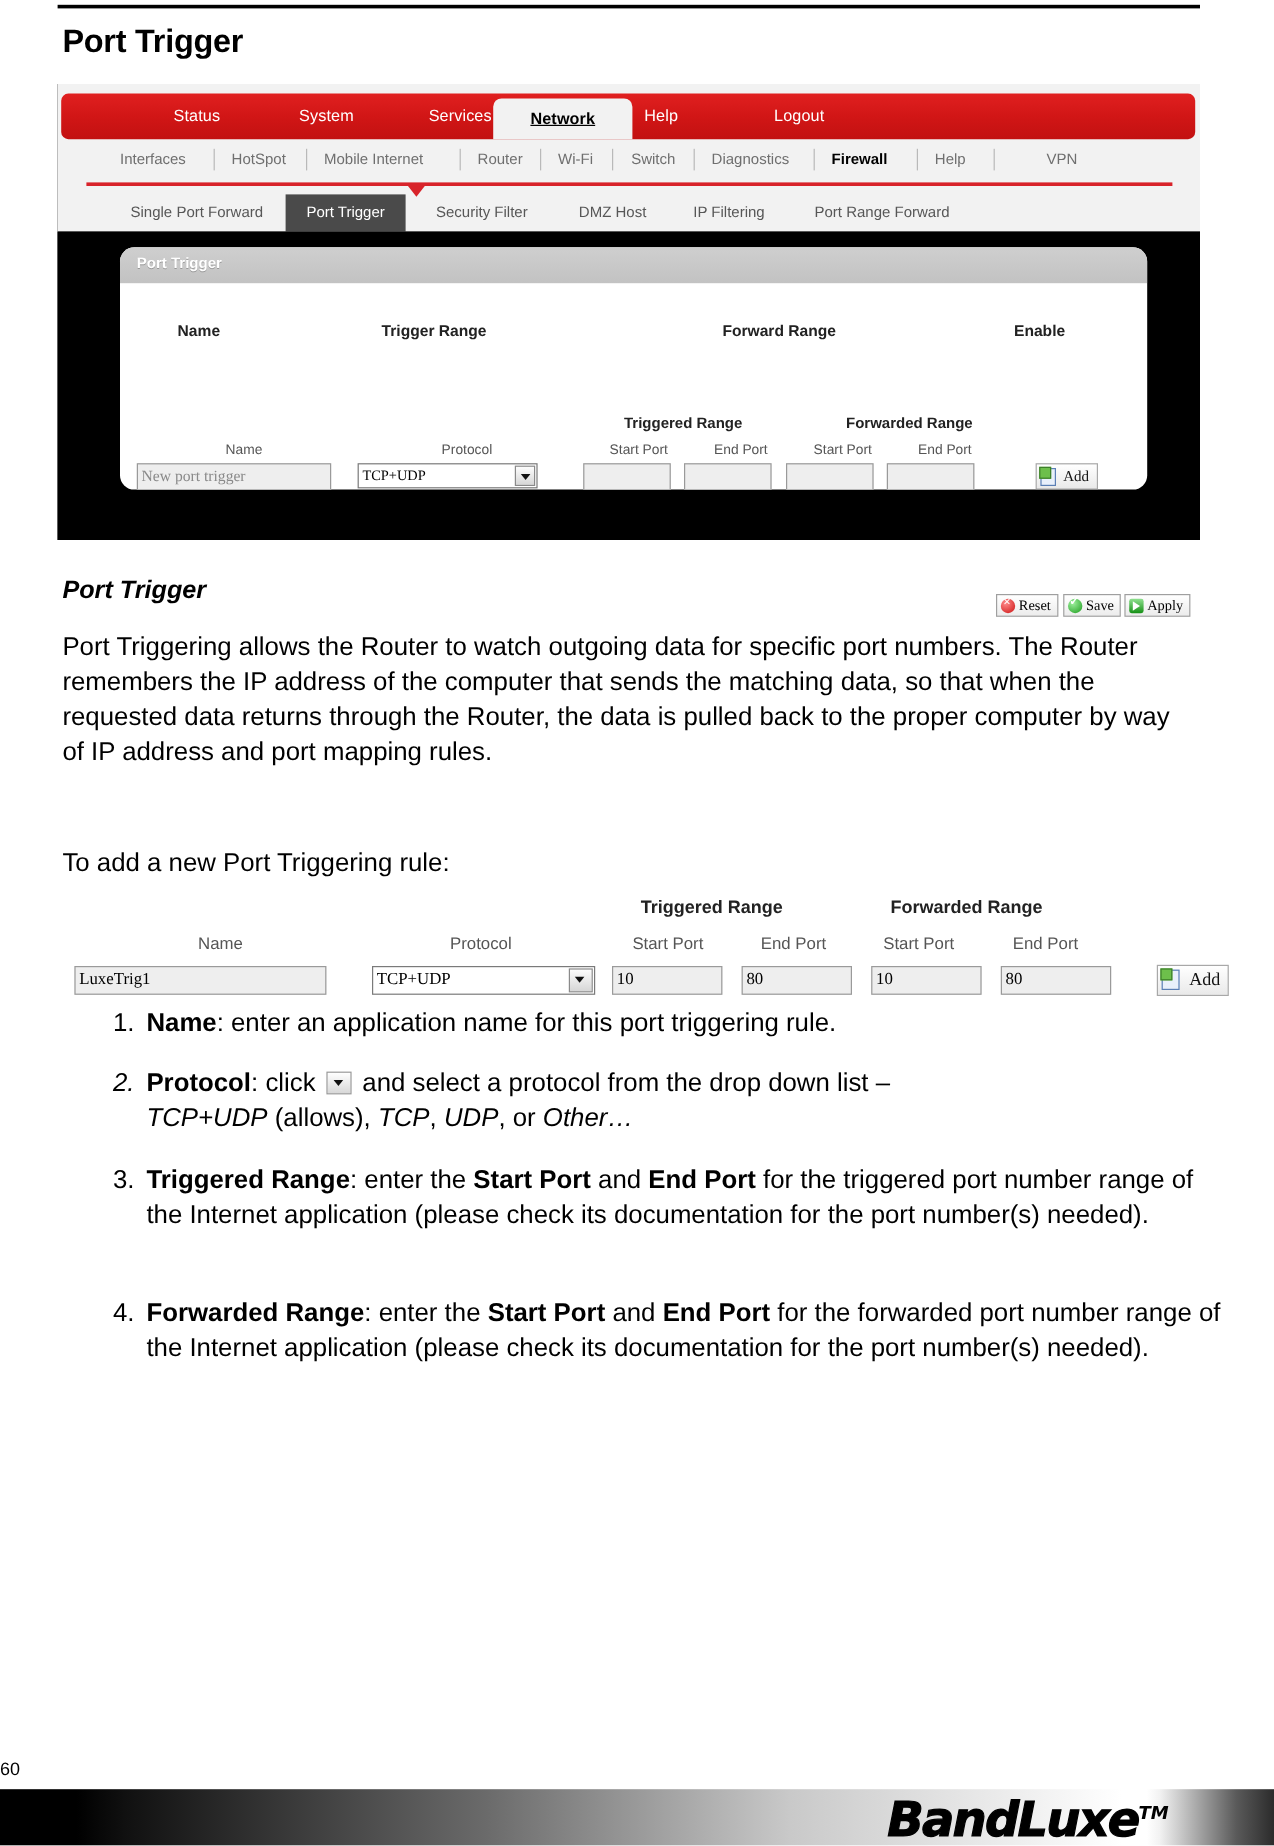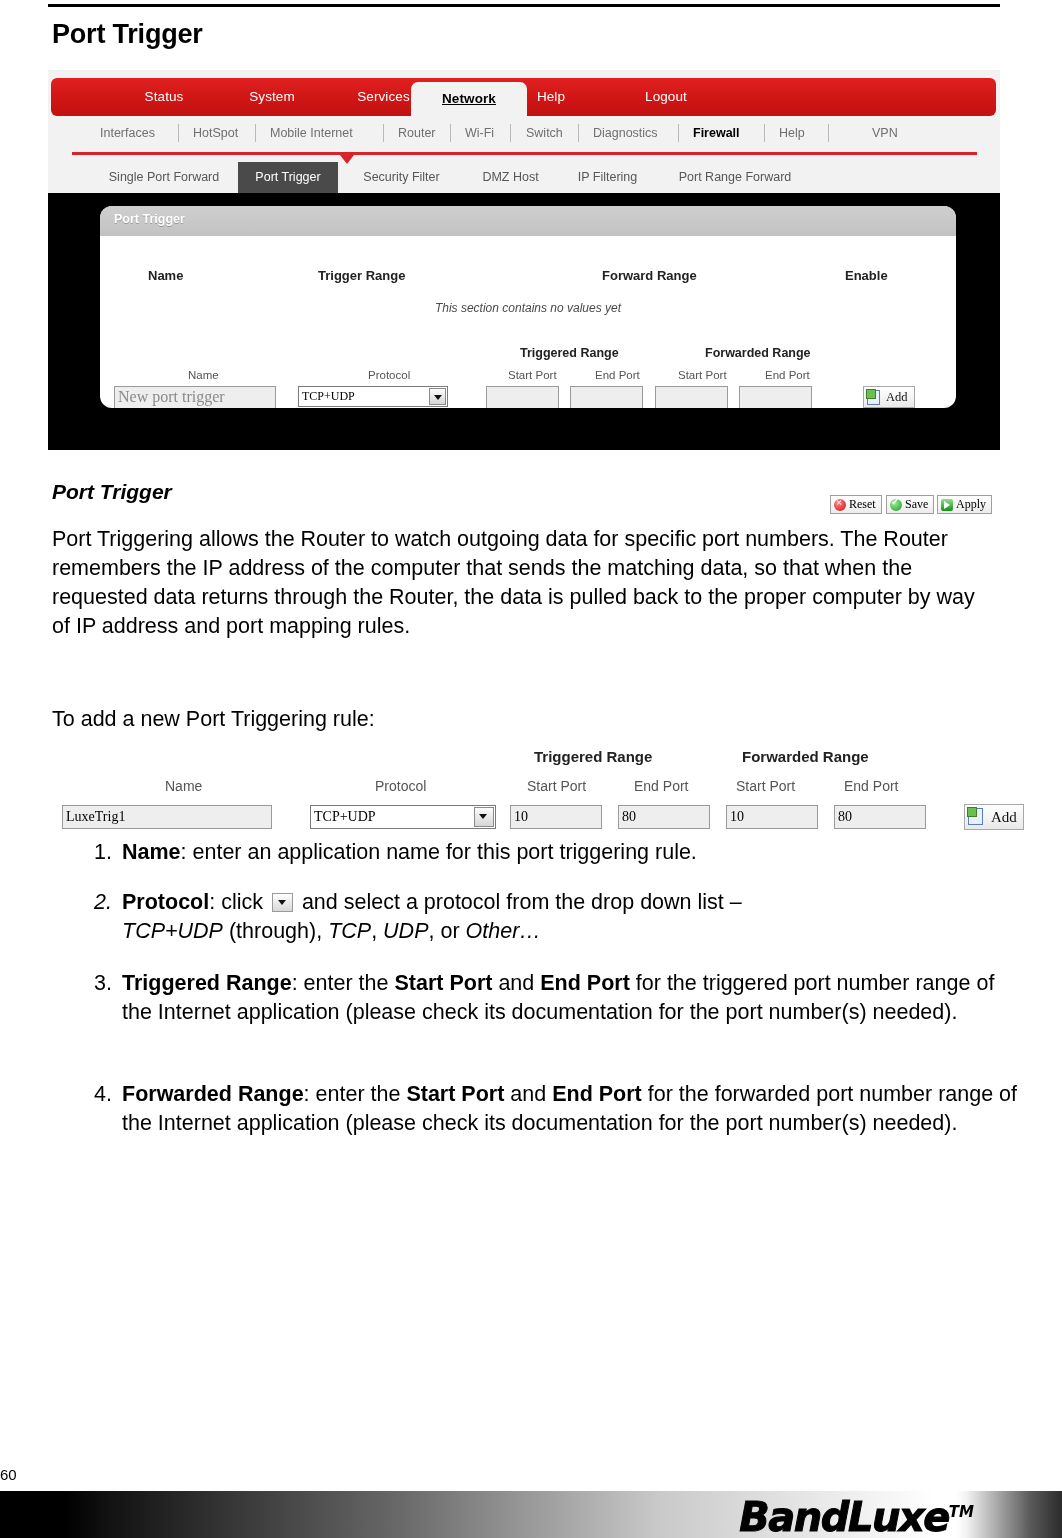--- a/index.html
+++ b/index.html
@@ -121,21 +121,21 @@
     position:absolute; font-size:12.5px; font-weight:bold; color:#222;
     white-space:nowrap;
   }
   .fieldlabel{
     position:absolute; font-size:11.5px; color:#555; white-space:nowrap;
   }
 
   .inp{
     position:absolute; height:37px;
     background:#eeeeee; border:1px solid #9a9a9a;
-    font-family:"Liberation Serif", serif; font-size:16px;
+    font-family:"Liberation Serif", serif; font-size:13px;
     color:#000; padding:0 3px; line-height:19px;
   }
   .inp.ph{ color:#8a8a8a; }
   .sel{
     position:absolute; height:21px;
     background:#ffffff; border:1px solid #7a7a7a;
     font-family:"Liberation Serif", serif; font-size:12px;
     color:#000; padding:0 3px; line-height:19px;
   }
   .sel .arrow{
@@ -318,21 +318,20 @@
 
         <div class="panel-head">
           <span>Port Trigger</span>
         </div>
 
         <div class="colhead" style="left:48px;  top:62px;">Name</div>
         <div class="colhead" style="left:218px; top:62px;">Trigger Range</div>
         <div class="colhead" style="left:502px; top:62px;">Forward Range</div>
         <div class="colhead" style="left:745px; top:62px;">Enable</div>
 
-        <div class="emptytext">This section contains no values yet</div>
 
         <div class="grouphead" style="left:420px; top:140px;">Triggered Range</div>
         <div class="grouphead" style="left:605px; top:140px;">Forwarded Range</div>
 
         <div class="fieldlabel" style="left:88px;  top:163px;">Name</div>
         <div class="fieldlabel" style="left:268px; top:163px;">Protocol</div>
         <div class="fieldlabel" style="left:408px; top:163px;">Start Port</div>
         <div class="fieldlabel" style="left:495px; top:163px;">End Port</div>
         <div class="fieldlabel" style="left:578px; top:163px;">Start Port</div>
         <div class="fieldlabel" style="left:665px; top:163px;">End Port</div>
@@ -407,21 +406,21 @@
   </div>
 </div>
 
 <div class="li" style="left:78px; top:838px; width:960px;">
   <span class="num">1.</span>
   <span class="txt"><b>Name</b><span>: enter an application name for this port triggering rule.</span></span>
 </div>
 
 <div class="li" style="left:78px; top:888px; width:960px;">
   <span class="num ital">2.</span>
-  <span class="txt"><b>Protocol</b><span>: click </span><span class="inline-arrow"></span><span> and select a protocol from the drop down list – </span><br><i>TCP+UDP</i> <span>(through),</span> <i>TCP</i>, <i>UDP</i>, or <i>Other…</i></span>
+  <span class="txt"><b>Protocol</b><span>: click </span><span class="inline-arrow"></span><span> and select a protocol from the drop down list – </span><br><i>TCP+UDP</i> <span>(allows),</span> <i>TCP</i>, <i>UDP</i>, or <i>Other…</i></span>
 </div>
 
 <div class="li" style="left:78px; top:969px; width:960px;">
   <span class="num">3.</span>
   <span class="txt"><b>Triggered Range</b>: enter the <b>Start Port</b> and <b>End Port</b> for the triggered port number range of the Internet application (please check its documentation for the port number(s) needed).</span>
 </div>
 
 <div class="li" style="left:78px; top:1080px; width:960px;">
   <span class="num">4.</span>
   <span class="txt"><b>Forwarded Range</b>: enter the <b>Start Port</b> and <b>End Port</b> for the forwarded port number range of the Internet application (please check its documentation for the port number(s) needed).</span>

